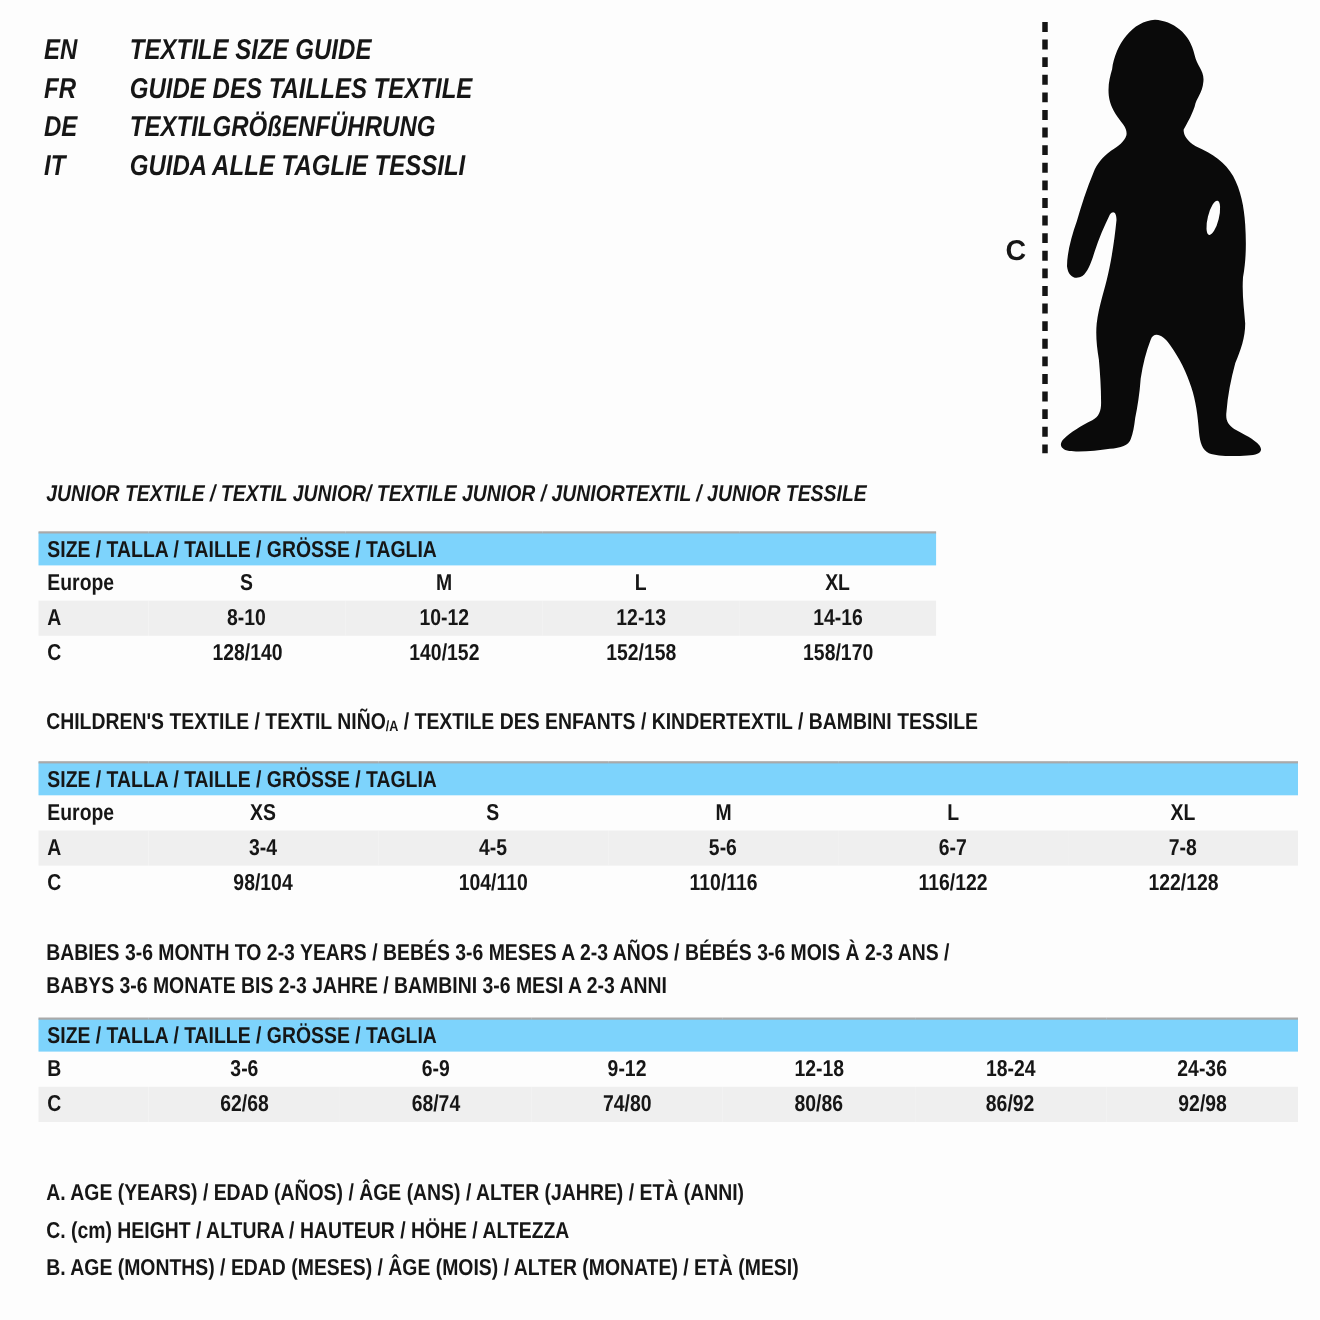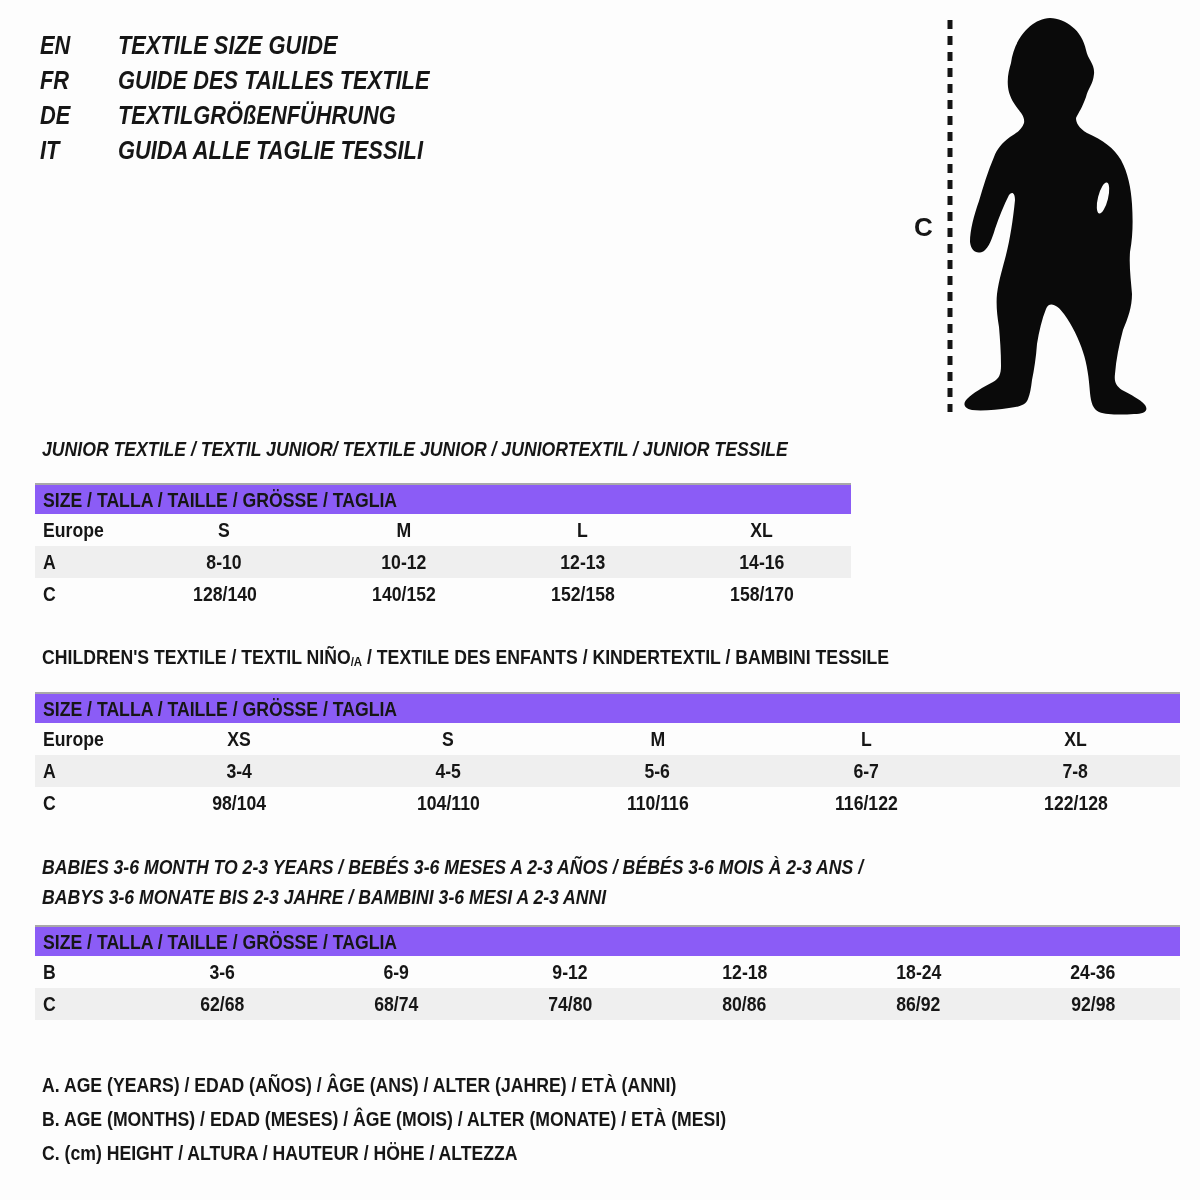--- a/index.html
+++ b/index.html
@@ -19,31 +19,31 @@
 
   
   .figure{position:absolute;left:900px;top:8px;width:250px;height:410px;}
   .measure-label{position:absolute;left:914px;top:212px;font-size:26px;}
 
   
   .sec-title{position:absolute;font-size:21px;line-height:24px;white-space:nowrap;}
   #junior-title{left:42px;top:437px;font-style:italic;}
   #children-title{left:42px;top:645px;text-decoration:underline;}
   #babies-title{left:42px;top:852px;line-height:30px;}
-  #babies-title .line{display:block;height:30px;font-style:italic;}
+  #babies-title .line{display:block;height:30px;}
   .sub{font-size:.65em;vertical-align:-0.12em;}
 
   
   table.t{position:absolute;border-collapse:collapse;table-layout:fixed;}
   #t-junior{left:35px;top:483px;width:816px;}
   #t-children{left:35px;top:692px;width:1145px;}
   #t-babies{left:35px;top:925px;width:1145px;}
   .t col.c-label{width:100px;}
   .t th{
-    background:#8b5cf6;border-top:2px solid #a9a9a9;height:29px;
+    background:#7dd3fc;border-top:2px solid #a9a9a9;height:29px;
     text-align:left;padding:0 0 0 8px;font-size:21px;font-weight:700;
   }
   .t td{height:32px;padding:0;text-align:center;font-size:21px;margin-left:38px;}
   .t td.lbl{text-align:left;padding-left:8px;}
   .t tr.shade td{background:#efefef;}
 
   
   .legend{position:absolute;left:42px;top:1068px;}
   .legend-line{display:block;height:34px;line-height:34px;font-size:21px;white-space:nowrap;}
 </style>
@@ -222,15 +222,15 @@
       <td><span class="cx">74/80</span></td>
       <td><span class="cx">80/86</span></td>
       <td><span class="cx">86/92</span></td>
       <td><span class="cx">92/98</span></td>
     </tr>
   </tbody>
 </table>
 
 <div class="legend">
   <span class="legend-line"><span class="cx cxl">A. AGE (YEARS) / EDAD (AÑOS) / ÂGE (ANS) / ALTER (JAHRE) / ETÀ (ANNI)</span></span>
+  <span class="legend-line"><span class="cx cxl">C. (cm) HEIGHT / ALTURA / HAUTEUR / HÖHE / ALTEZZA</span></span>
   <span class="legend-line"><span class="cx cxl">B. AGE (MONTHS) / EDAD (MESES) / ÂGE (MOIS) / ALTER (MONATE) / ETÀ (MESI)</span></span>
-  <span class="legend-line"><span class="cx cxl">C. (cm) HEIGHT / ALTURA / HAUTEUR / HÖHE / ALTEZZA</span></span>
 </div>
 
 </body></html>

